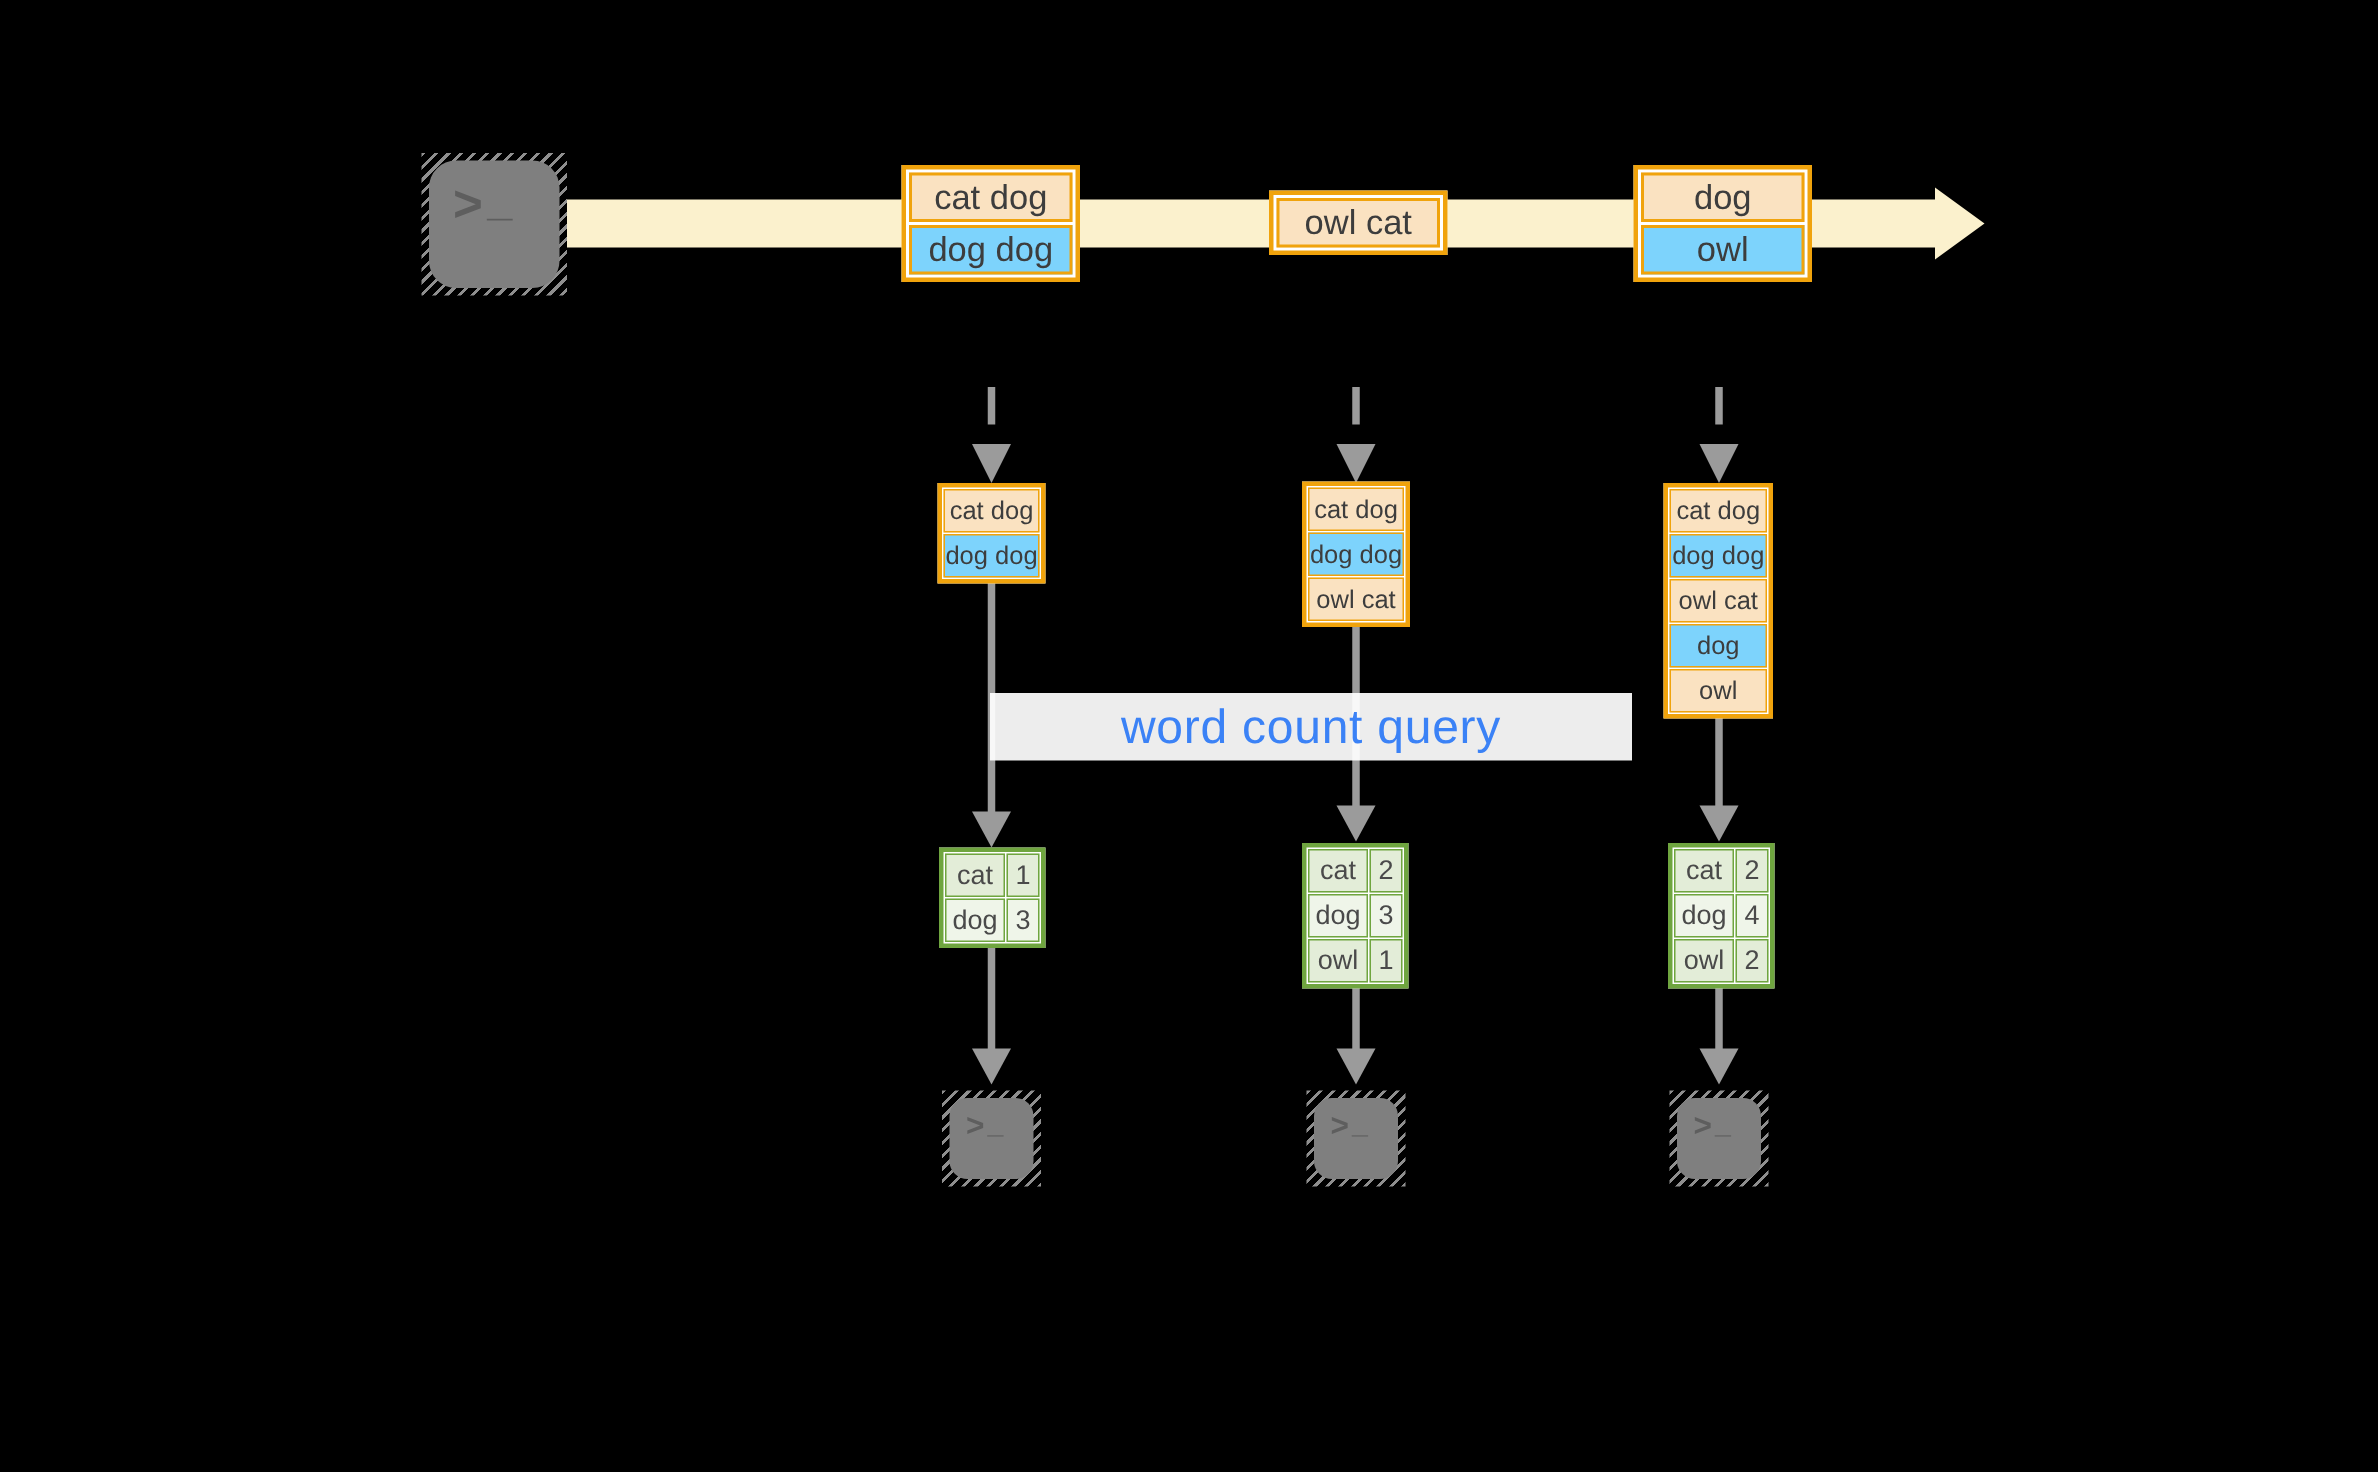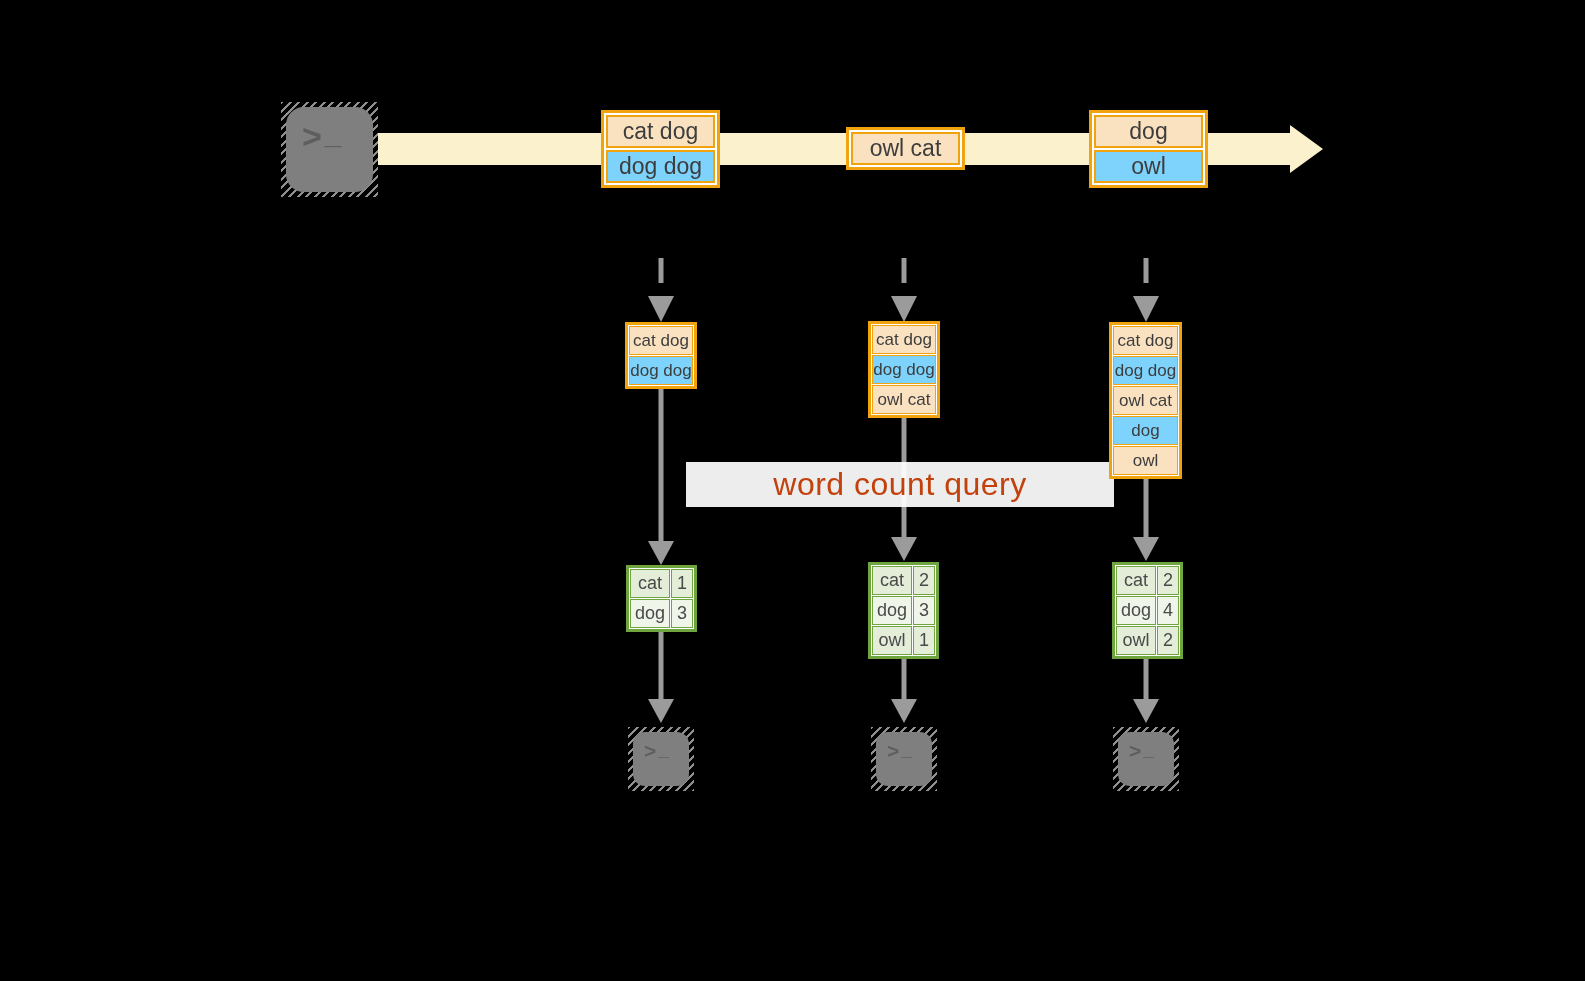--- a/index.html
+++ b/index.html
@@ -51,23 +51,23 @@
   .count-row{display:flex;gap:1px;}
   .count-row span{box-sizing:border-box;border:1px solid #6FA53F;height:29px;
                   display:flex;align-items:center;justify-content:center;
                   font-size:18px;color:#4a4a4a;}
   .word-cell{width:40px;}
   .num-cell{width:22px;}
   .g-dark{background:#E3EDD8;}
   .g-light{background:#EFF5E9;}
 
   
-  .query-label{position:absolute;left:686px;top:462px;width:428px;height:45px;z-index:2;
+  .query-label{position:absolute;left:660px;top:462px;width:428px;height:45px;z-index:2;
                background:rgba(255,255,255,0.93);display:flex;align-items:center;
-               justify-content:center;font-size:32px;font-weight:300;color:#c2410c;
+               justify-content:center;font-size:32px;font-weight:300;color:#3b82f6;
                letter-spacing:0.5px;}
 
   
   .wires{position:absolute;left:0;top:0;z-index:1;}
 </style>
 </head>
 <body>
 
 <div class="stage">
 

